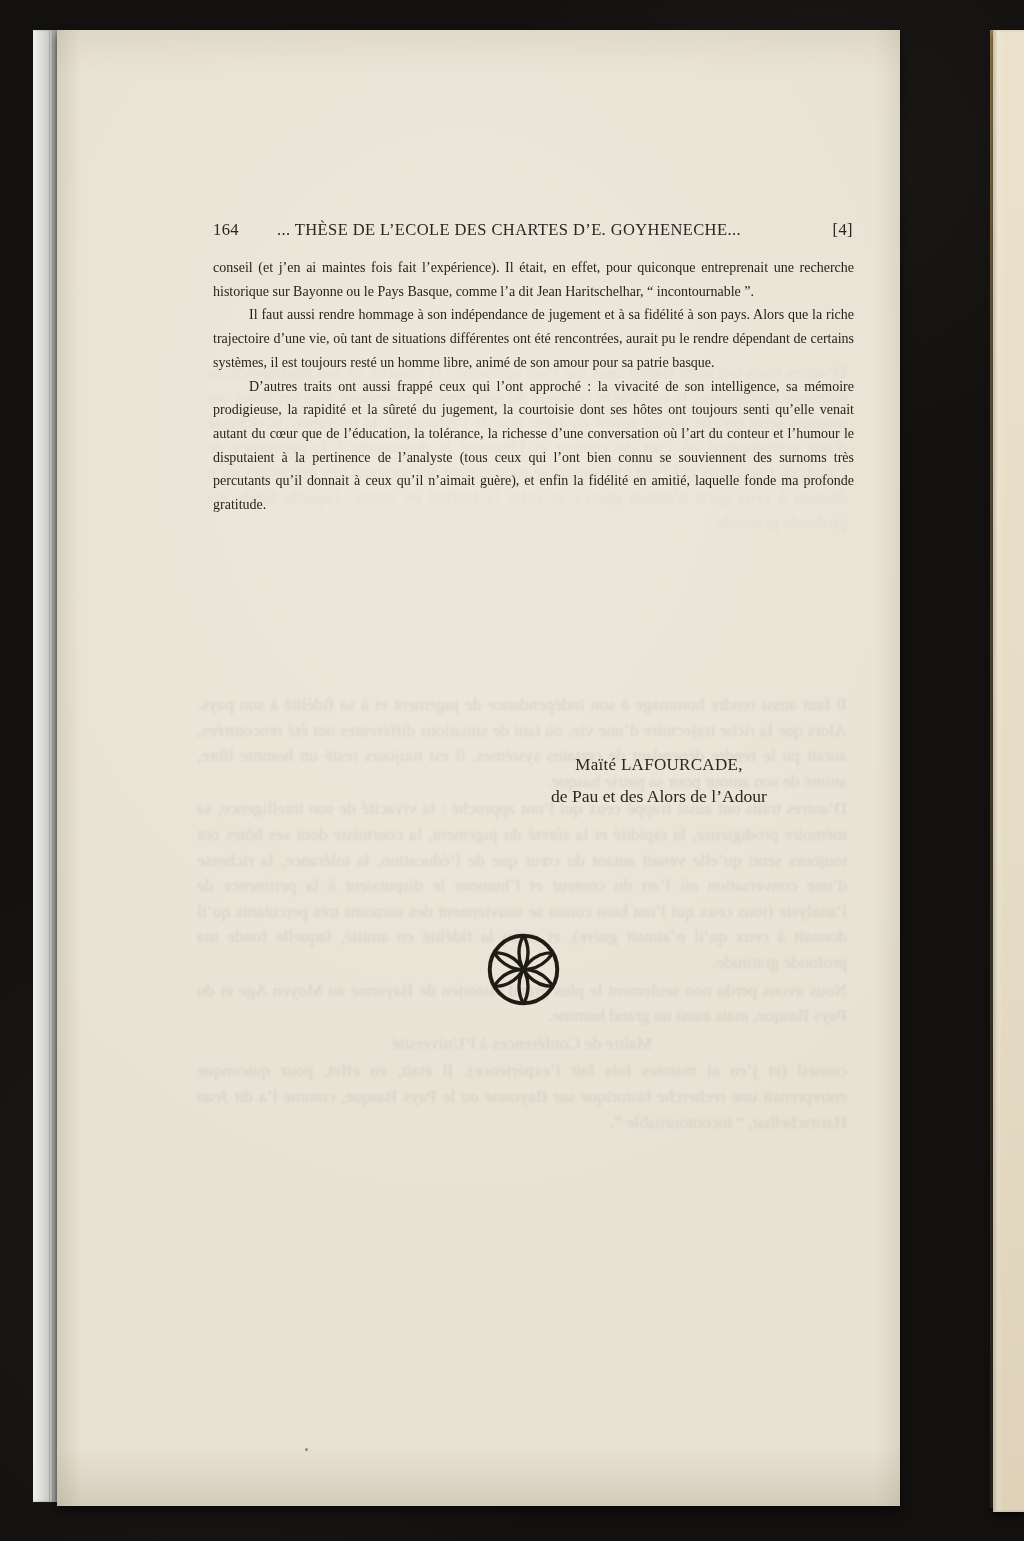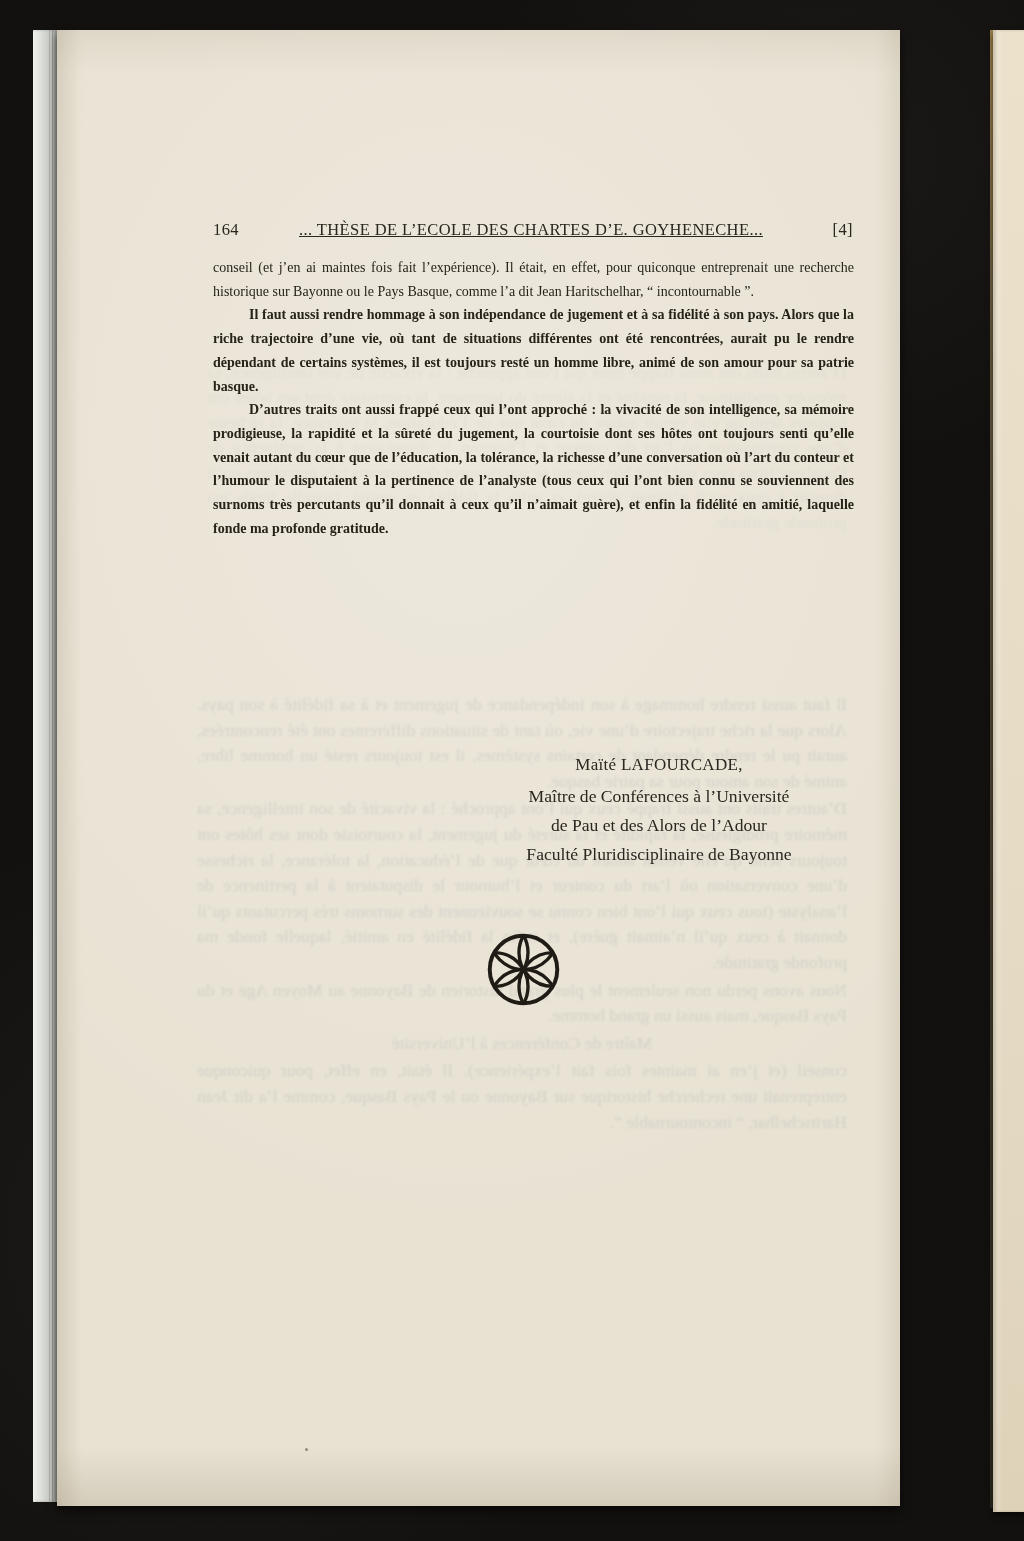--- a/index.html
+++ b/index.html
@@ -45,30 +45,30 @@
       linear-gradient(180deg,#ece2cc 0%,#e6dcc6 55%,#ded2b9 100%);
     box-shadow:inset 3px 0 3px rgba(90,75,45,.25), 0 4px 6px rgba(0,0,0,.6);
   }
   
   .page-header{
     position:absolute;left:150px;top:190px;width:648px;
     display:grid;grid-template-columns:70px 1fr 70px;align-items:baseline;
     font-size:16.5px;letter-spacing:.4px;color:#2b2620;
   }
   .page-header .num{text-align:left;padding-left:6px;}
-  .page-header .title{text-align:center;white-space:nowrap;text-decoration:underline;}
+  .page-header .title{text-align:left;white-space:nowrap;}
   .page-header .mark{text-align:right;padding-right:2px;}
   
   .body-text{
     position:absolute;left:156px;top:226px;width:641px;
     font-size:14px;line-height:23.7px;text-align:justify;
     color:#282319;hyphens:auto;
   }
   .body-text p{margin:0;}
-  .body-text p.ind{text-indent:36px;font-weight:bold;}
+  .body-text p.ind{text-indent:36px;}
   
   .signature{
     position:absolute;left:412px;top:718px;width:380px;text-align:center;
     color:#2b2620;
   }
   .signature .sig-name{font-size:17px;line-height:34px;letter-spacing:.3px;}
   .signature .sig-line{font-size:17.6px;line-height:29px;}
   
   .rosette{position:absolute;left:427px;top:900px;width:79px;height:79px;}
   
@@ -112,23 +112,21 @@
     </div>
 
     <div class="body-text">
       <p>conseil (et j’en ai maintes fois fait l’expérience). Il était, en effet, pour quiconque entreprenait une recherche historique sur Bayonne ou le Pays Basque, comme l’a dit Jean Haritschelhar, “ incontournable ”.</p>
       <p class="ind">Il faut aussi rendre hommage à son indépendance de jugement et à sa fidélité à son pays. Alors que la riche trajectoire d’une vie, où tant de situations différentes ont été rencontrées, aurait pu le rendre dépendant de certains systèmes, il est toujours resté un homme libre, animé de son amour pour sa patrie basque.</p>
       <p class="ind">D’autres traits ont aussi frappé ceux qui l’ont approché : la vivacité de son intelligence, sa mémoire prodigieuse, la rapidité et la sûreté du jugement, la courtoisie dont ses hôtes ont toujours senti qu’elle venait autant du cœur que de l’éducation, la tolérance, la richesse d’une conversation où l’art du conteur et l’humour le disputaient à la pertinence de l’analyste (tous ceux qui l’ont bien connu se souviennent des surnoms très percutants qu’il donnait à ceux qu’il n’aimait guère), et enfin la fidélité en amitié, laquelle fonde ma profonde gratitude.</p>
     </div>
 
     <div class="signature">
       <div class="sig-name">Maïté LAFOURCADE,</div>
-      <div class="sig-line">Maître de Conférences à l’Université</div>
       <div class="sig-line">de Pau et des Alors de l’Adour</div>
-      <div class="sig-line">Faculté Pluridisciplinaire de Bayonne</div>
     </div>
 
     <svg class="rosette" viewBox="-40 -40 80 80" xmlns="http://www.w3.org/2000/svg">
       <defs>
         <clipPath id="rose-clip">
             <circle cx="0" cy="0" r="34.2"></circle>
           </clipPath>
       </defs>
       <circle cx="0" cy="0" r="34.2" fill="none" stroke="#1f1b15" stroke-width="4"></circle>
       <g clip-path="url(#rose-clip)" fill="none" stroke="#1f1b15" stroke-width="3.4">

